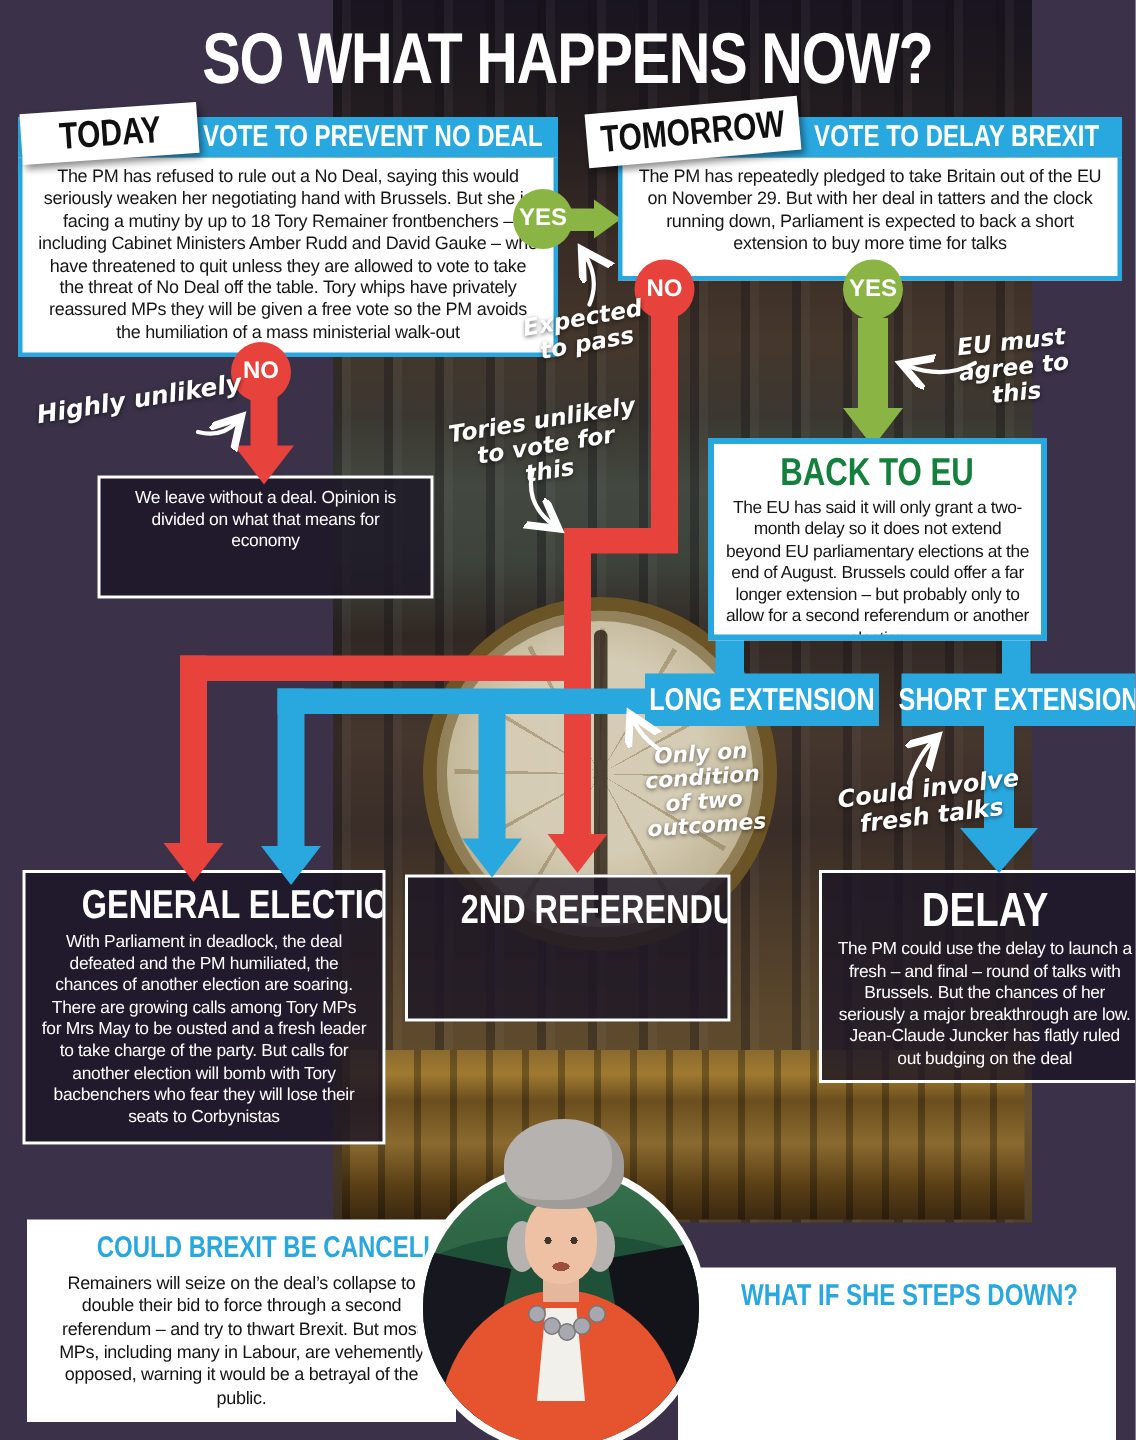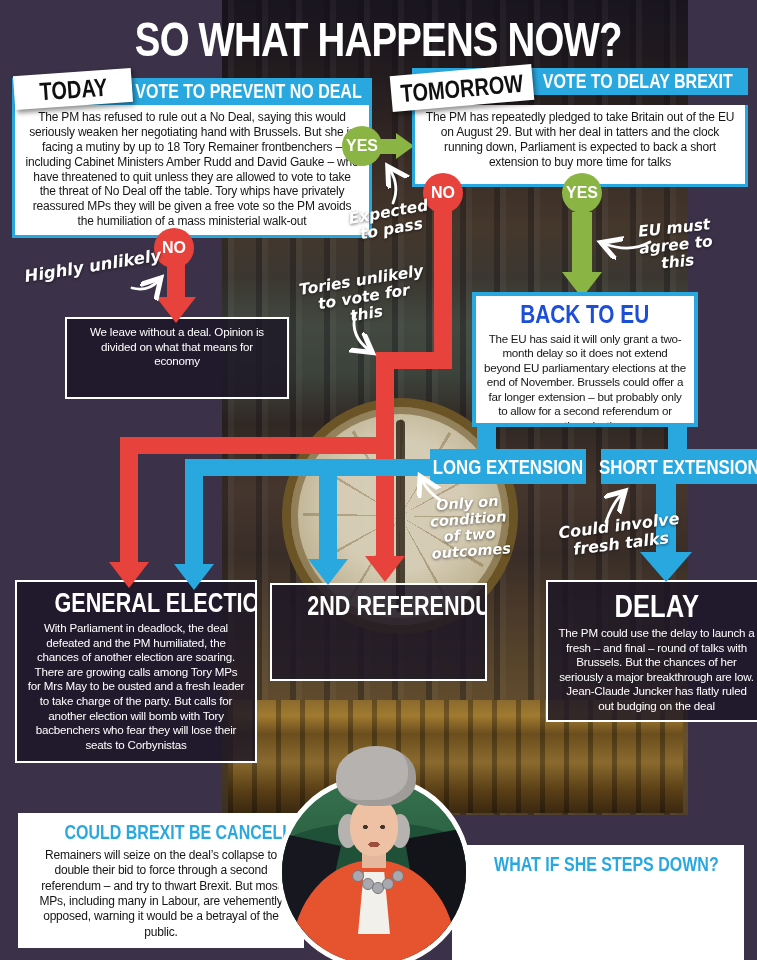--- a/index.html
+++ b/index.html
@@ -64,21 +64,21 @@
 
   
   .dark{position:absolute;background:rgba(28,22,38,.82);border:2.5px solid #fff;z-index:5;
     color:#fff;text-align:center;box-sizing:border-box;padding:6px 10px;overflow:hidden;}
   .dark h2{margin:2px 0 4px;font-size:27px;line-height:1;}
   .dark p{margin:0;font-size:11.6px;line-height:1.26;letter-spacing:-.2px;}
 
   
   .backeu{left:472px;top:292px;width:226px;height:135px;background:#fff;border:4px solid #29a8e0;
     z-index:7;box-sizing:border-box;text-align:center;color:#161616;padding:2px 7px;overflow:hidden;}
-  .backeu h2{margin:1px 0 2px;font-size:26px;color:#1d4ed8;}
+  .backeu h2{margin:1px 0 2px;font-size:26px;color:#15803d;}
   .backeu p{margin:0;font-size:11.6px;line-height:1.25;letter-spacing:-.25px;}
 
   .extlabel{position:absolute;top:449px;height:35px;background:#29a8e0;z-index:7;display:flex;
     align-items:center;justify-content:center;color:#fff;font-weight:bold;font-size:21px;}
 
   
   .panel{position:absolute;top:813px;height:135px;background:#fff;z-index:7;text-align:center;
     box-sizing:border-box;padding:8px 14px;overflow:hidden;}
   .panel h2{margin:0 0 4px;color:#29a8e0;font-size:20px;}
   .panel p{margin:0;color:#141414;font-size:12px;line-height:1.28;letter-spacing:-.2px;}
@@ -145,25 +145,25 @@
 
   <div class="bar" style="left:12px;top:78px;width:360px;justify-content:center;padding-left:112px;box-sizing:border-box;">
     <span class="cx">VOTE TO PREVENT NO DEAL</span>
     </div>
   <div class="whitebox" style="left:12px;top:105px;width:360px;height:133px;">
     <span>The PM has refused to rule out a No Deal, saying this would seriously weaken her negotiating hand with Brussels. But she is facing a mutiny by up to 18 Tory Remainer frontbenchers – including Cabinet Ministers Amber Rudd and David Gauke – who have threatened to quit unless they are allowed to vote to take the threat of No Deal off the table. Tory whips have privately reassured MPs they will be given a free vote so the PM avoids the humiliation of a mass ministerial walk-out</span></div>
   <div class="tag" style="left:14px;top:72px;width:118px;height:34px;transform:rotate(-4deg);">
     <span class="cx">TODAY</span>
     </div>
 
-  <div class="bar" style="left:412px;top:68px;width:336px;justify-content:center;padding-left:116px;box-sizing:border-box;">
+  <div class="bar" style="left:412px;top:78px;width:336px;justify-content:center;padding-left:116px;box-sizing:border-box;">
     <span class="cx">VOTE TO DELAY BREXIT</span>
     </div>
   <div class="whitebox" style="left:412px;top:105px;width:336px;height:82px;">
-    <span>The PM has repeatedly pledged to take Britain out of the EU on August 29. But with her deal in tatters and the clock running down, Parliament is expected to back a short extension to buy more time for talks</span></div>
+    <span>The PM has repeatedly pledged to take Britain out of the EU on November 29. But with her deal in tatters and the clock running down, Parliament is expected to back a short extension to buy more time for talks</span></div>
   <div class="tag" style="left:391px;top:70px;width:142px;height:36px;transform:rotate(-5deg);">
     <span class="cx">TOMORROW</span>
     </div>
 
   <div class="badge g" style="left:342px;top:126px;">
       <span>YES</span>
     </div>
   <div class="badge r" style="left:423px;top:173px;">
       <span>NO</span>
     </div>
@@ -173,21 +173,21 @@
   <div class="badge r" style="left:154px;top:228px;">
       <span>NO</span>
     </div>
 
   <div class="dark" style="left:65px;top:317px;width:224px;height:82px;">
     <p>We leave without a deal. Opinion is divided on what that means for economy</p>
   </div>
 
   <div class="abs backeu">
     <h2><span class="cx">BACK TO EU</span></h2>
-    <p>The EU has said it will only grant a two-month delay so it does not extend beyond EU parliamentary elections at the end of November. Brussels could offer a far longer extension – but probably only to allow for a second referendum or another election</p>
+    <p>The EU has said it will only grant a two-month delay so it does not extend beyond EU parliamentary elections at the end of August. Brussels could offer a far longer extension – but probably only to allow for a second referendum or another election</p>
   </div>
 
   <div class="extlabel" style="left:601px;width:156px;">
     <span class="cx">SHORT EXTENSION</span>
     </div>
   <div class="extlabel" style="left:430px;width:156px;">
     <span class="cx">LONG EXTENSION</span>
     </div>
 
   <div class="dark" style="left:15px;top:580px;width:242px;height:183px;">

